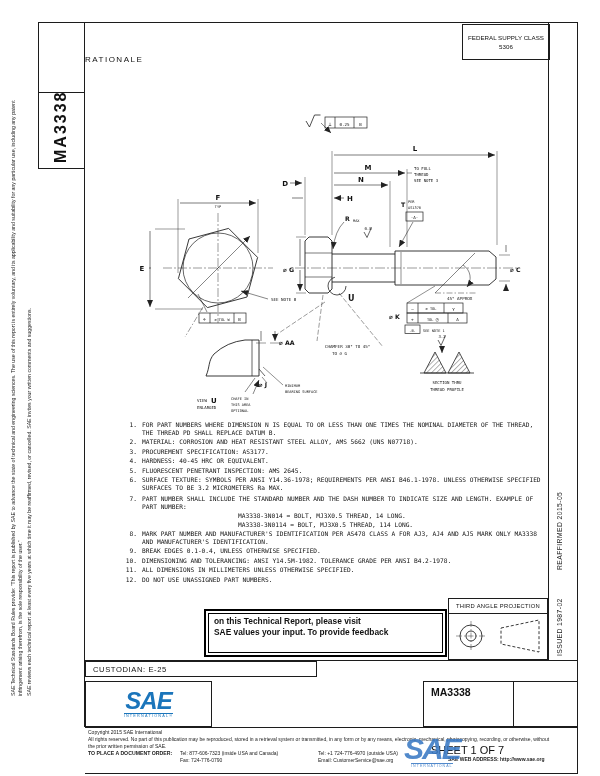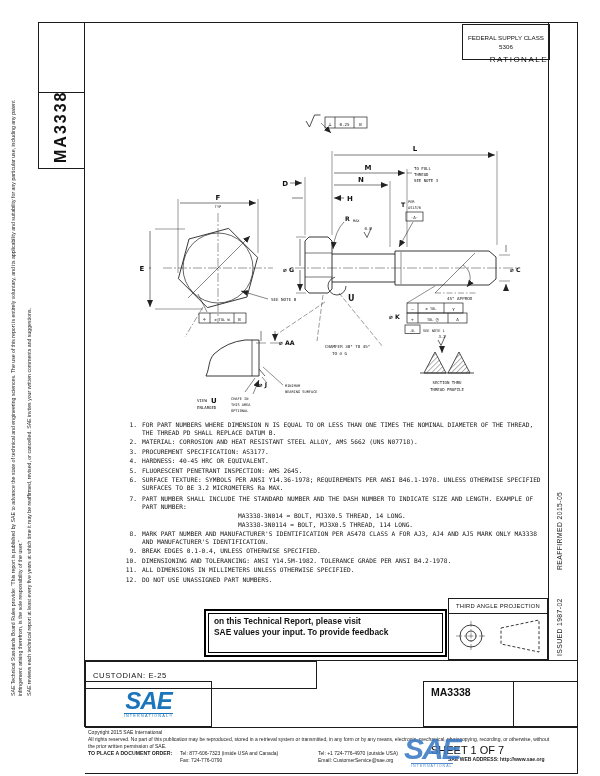--- a/index.html
+++ b/index.html
@@ -14,41 +14,41 @@
   .disclaimer div{margin-bottom:2px;}
   
   .sideno{width:70px;text-align:center;font-weight:bold;font-size:16px;letter-spacing:2px;}
   
   .issuedline{width:632px;white-space:nowrap;font-size:6.8px;letter-spacing:.4px;color:#222;}
   .issuedline span{margin-right:26px;}
   
   .fscbox{left:462px;top:24px;width:86px;height:34px;border:1px solid #1c1c1c;
           display:flex;flex-direction:column;align-items:center;justify-content:center;
           font-size:6.2px;line-height:1.5;text-align:center;}
-  .rat-title{left:85px;top:55px;width:463px;text-align:right;font-size:8px;letter-spacing:1.5px;}
+  .rat-title{left:85px;top:55px;width:463px;text-align:left;font-size:8px;letter-spacing:1.5px;}
   .rat-text{left:98px;top:71px;font-size:7.8px;letter-spacing:.2px;}
   
   .notes{left:120px;top:421px;width:424px;font-family:"DejaVu Sans Mono",monospace;
          font-size:6.2px;line-height:1.27;}
   .ni{display:flex;margin-bottom:1.6px;}
   .nn{width:17px;text-align:right;padding-right:5px;flex:none;}
   .nt{flex:1;}
   .nex{padding-left:96px;margin-top:1px;}
   .gap7{margin-top:3px;}
   
   .fb{left:204px;top:609px;width:243px;height:48px;border:2px solid #000;box-sizing:border-box;}
   .fb-in{position:absolute;left:2px;top:2px;right:2px;bottom:2px;border:1px solid #000;
          padding:2px 5px;font-size:8.4px;font-weight:600;line-height:1.3;}
   .fb-link{color:#1414CC;text-decoration:underline;font-weight:700;cursor:pointer;}
   
   .tap{left:448px;top:598px;width:100px;height:62px;border:1px solid #1c1c1c;box-sizing:border-box;}
   .tap-label{height:14px;border-bottom:1px solid #1c1c1c;display:flex;align-items:center;
              justify-content:center;font-size:5.8px;letter-spacing:.3px;}
   
-  .custodian{left:85px;top:661px;width:232px;height:28px;border:1px solid #1c1c1c;box-sizing:border-box;
+  .custodian{left:85px;top:661px;width:232px;height:16px;border:1px solid #1c1c1c;box-sizing:border-box;
              display:flex;align-items:center;padding-left:7px;font-size:7.6px;letter-spacing:.6px;}
   .cell{position:absolute;box-sizing:border-box;border:1px solid #1c1c1c;}
   .mas{display:flex;align-items:center;justify-content:center;height:18px;
        border-bottom:1px solid #1c1c1c;font-weight:bold;font-size:11px;letter-spacing:.5px;}
   .mas-sub{text-align:center;font-size:6.8px;line-height:1.35;padding-top:2px;}
   .docnum{font-weight:bold;font-size:10.5px;padding:4px 0 0 7px;}
   .sheet{font-size:11px;padding:2px 0 0 7px;margin-top:44px;}
   .saelogo{display:flex;flex-direction:column;align-items:center;justify-content:center;height:100%;}
   .saelogo .big{color:#1B75BB;font-weight:900;font-style:italic;font-size:24px;line-height:.9;
                 letter-spacing:-1px;font-family:"Liberation Sans",sans-serif;}

